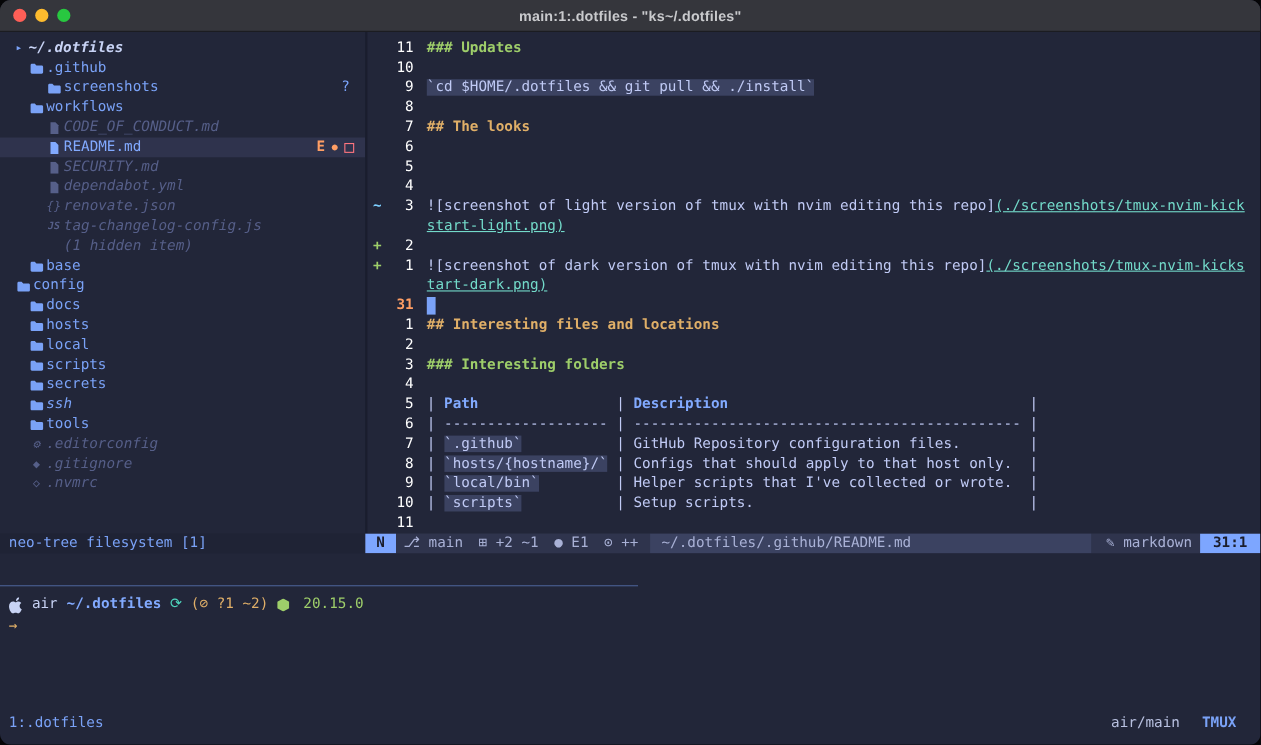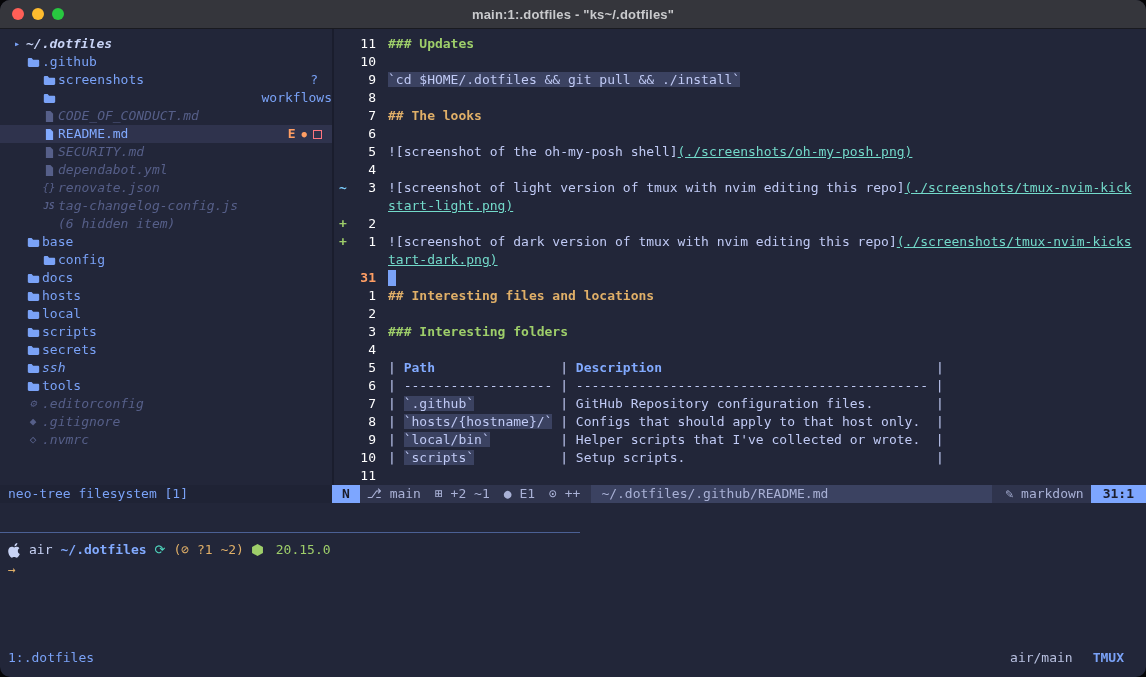--- a/index.html
+++ b/index.html
@@ -96,42 +96,42 @@
   <div class="term">
     <div class="panes">
       <div class="neotree" id="nt-rows">
           <div class="nt-row root" style="padding-left: 8px;"><span class="nt-ico chevron-ico">▸</span><span class="nt-label">~/.dotfiles</span></div>
           <div class="nt-row folder" style="padding-left: 24px;"><span class="nt-ico folder-ico"><svg width="13" height="11" viewBox="0 0 16 13">
                 <path d="M1 2.5C1 1.7 1.7 1 2.5 1h3.2l1.8 2h6c.8 0 1.5.7 1.5 1.5v6c0 .8-.7 1.5-1.5 1.5h-11C1.7 12 1 11.3 1 10.5v-8z" fill="currentColor"></path>
               </svg></span><span class="nt-label">.github</span></div>
           <div class="nt-row folder" style="padding-left: 40px;"><span class="nt-ico folder-ico"><svg width="13" height="11" viewBox="0 0 16 13">
                 <path d="M1 2.5C1 1.7 1.7 1 2.5 1h3.2l1.8 2h6c.8 0 1.5.7 1.5 1.5v6c0 .8-.7 1.5-1.5 1.5h-11C1.7 12 1 11.3 1 10.5v-8z" fill="currentColor"></path>
               </svg></span><span class="nt-label">screenshots</span><span class="nt-badge">?</span></div>
-          <div class="nt-row folder" style="padding-left: 40px; justify-content: space-between;"><span class="nt-ico folder-ico"><svg width="13" height="11" viewBox="0 0 16 13">
+          <div class="nt-row folder" style="padding-left: 24px;"><span class="nt-ico folder-ico"><svg width="13" height="11" viewBox="0 0 16 13">
                 <path d="M1 2.5C1 1.7 1.7 1 2.5 1h3.2l1.8 2h6c.8 0 1.5.7 1.5 1.5v6c0 .8-.7 1.5-1.5 1.5h-11C1.7 12 1 11.3 1 10.5v-8z" fill="currentColor"></path>
               </svg></span><span class="nt-label">workflows</span></div>
           <div class="nt-row dim" style="padding-left: 40px;"><span class="nt-ico markdown-ico"><svg width="9" height="11" viewBox="0 0 10 12">
                 <path d="M1 0h5l3 3v9H1z" fill="currentColor"></path>
               </svg></span><span class="nt-label">CODE_OF_CONDUCT.md</span></div>
           <div class="nt-row selected" style="padding-left: 40px;"><span class="nt-ico markdown-ico"><svg width="9" height="11" viewBox="0 0 10 12">
                 <path d="M1 0h5l3 3v9H1z" fill="currentColor"></path>
               </svg></span><span class="nt-label">README.md</span><span class="nt-badges"><span class="b-e">E</span><span class="b-dot">●</span><span class="b-sq"></span></span></div>
           <div class="nt-row dim" style="padding-left: 40px;"><span class="nt-ico markdown-ico"><svg width="9" height="11" viewBox="0 0 10 12">
                 <path d="M1 0h5l3 3v9H1z" fill="currentColor"></path>
               </svg></span><span class="nt-label">SECURITY.md</span></div>
           <div class="nt-row dim" style="padding-left: 40px;"><span class="nt-ico yaml-ico"><svg width="9" height="11" viewBox="0 0 10 12">
                 <path d="M1 0h5l3 3v9H1z" fill="currentColor"></path>
               </svg></span><span class="nt-label">dependabot.yml</span></div>
           <div class="nt-row dim" style="padding-left: 40px;"><span class="nt-ico json-ico">{}</span><span class="nt-label">renovate.json</span></div>
           <div class="nt-row dim" style="padding-left: 40px;"><span class="nt-ico js-ico">JS</span><span class="nt-label">tag-changelog-config.js</span></div>
-          <div class="nt-row hidden-note" style="padding-left: 40px;"><span class="nt-ico none-ico"></span><span class="nt-label">(6 hidden item)</span></div>
+          <div class="nt-row hidden-note" style="padding-left: 40px;"><span class="nt-ico none-ico"></span><span class="nt-label">(1 hidden item)</span></div>
           <div class="nt-row folder" style="padding-left: 24px;"><span class="nt-ico folder-ico"><svg width="13" height="11" viewBox="0 0 16 13">
                 <path d="M1 2.5C1 1.7 1.7 1 2.5 1h3.2l1.8 2h6c.8 0 1.5.7 1.5 1.5v6c0 .8-.7 1.5-1.5 1.5h-11C1.7 12 1 11.3 1 10.5v-8z" fill="currentColor"></path>
               </svg></span><span class="nt-label">base</span></div>
-          <div class="nt-row folder" style="padding-left: 40px;"><span class="nt-ico folder-ico"><svg width="13" height="11" viewBox="0 0 16 13">
+          <div class="nt-row folder" style="padding-left: 12px;"><span class="nt-ico folder-ico"><svg width="13" height="11" viewBox="0 0 16 13">
                 <path d="M1 2.5C1 1.7 1.7 1 2.5 1h3.2l1.8 2h6c.8 0 1.5.7 1.5 1.5v6c0 .8-.7 1.5-1.5 1.5h-11C1.7 12 1 11.3 1 10.5v-8z" fill="currentColor"></path>
               </svg></span><span class="nt-label">config</span></div>
           <div class="nt-row folder" style="padding-left: 24px;"><span class="nt-ico folder-ico"><svg width="13" height="11" viewBox="0 0 16 13">
                 <path d="M1 2.5C1 1.7 1.7 1 2.5 1h3.2l1.8 2h6c.8 0 1.5.7 1.5 1.5v6c0 .8-.7 1.5-1.5 1.5h-11C1.7 12 1 11.3 1 10.5v-8z" fill="currentColor"></path>
               </svg></span><span class="nt-label">docs</span></div>
           <div class="nt-row folder" style="padding-left: 24px;"><span class="nt-ico folder-ico"><svg width="13" height="11" viewBox="0 0 16 13">
                 <path d="M1 2.5C1 1.7 1.7 1 2.5 1h3.2l1.8 2h6c.8 0 1.5.7 1.5 1.5v6c0 .8-.7 1.5-1.5 1.5h-11C1.7 12 1 11.3 1 10.5v-8z" fill="currentColor"></path>
               </svg></span><span class="nt-label">hosts</span></div>
           <div class="nt-row folder" style="padding-left: 24px;"><span class="nt-ico folder-ico"><svg width="13" height="11" viewBox="0 0 16 13">
                 <path d="M1 2.5C1 1.7 1.7 1 2.5 1h3.2l1.8 2h6c.8 0 1.5.7 1.5 1.5v6c0 .8-.7 1.5-1.5 1.5h-11C1.7 12 1 11.3 1 10.5v-8z" fill="currentColor"></path>
@@ -154,21 +154,21 @@
           <div class="nt-row dim" style="padding-left: 24px; margin-top: 35px;"><span class="nt-ico py-ico">Py</span><span class="nt-label">.python-version</span></div>
           <div class="nt-row file" style="padding-left: 24px;"><span class="nt-ico shell-ico">$</span><span class="nt-label">add-submodules.sh</span></div>
         </div>
       <div class="editor" id="ed-rows">
           <div class="ed-row"><span class="ed-sign change"></span><span class="ed-num">11</span><span class="ed-text"><span class="s-h3">### Updates</span></span></div>
           <div class="ed-row"><span class="ed-sign change"></span><span class="ed-num">10</span><span class="ed-text"></span></div>
           <div class="ed-row"><span class="ed-sign change"></span><span class="ed-num">9</span><span class="ed-text"><span class="s-code">`cd $HOME/.dotfiles &amp;&amp; git pull &amp;&amp; ./install`</span></span></div>
           <div class="ed-row"><span class="ed-sign change"></span><span class="ed-num">8</span><span class="ed-text"></span></div>
           <div class="ed-row"><span class="ed-sign change"></span><span class="ed-num">7</span><span class="ed-text"><span class="s-h2">## The looks</span></span></div>
           <div class="ed-row"><span class="ed-sign change"></span><span class="ed-num">6</span><span class="ed-text"></span></div>
-          <div class="ed-row"><span class="ed-sign change"></span><span class="ed-num">5</span><span class="ed-text"><span class="s-fg">![screenshot of the oh-my-posh shell]</span><span class="s-link">(./screenshots/oh-my-posh.png)</span></span></div>
+          <div class="ed-row"><span class="ed-sign change"></span><span class="ed-num">5</span></div>
           <div class="ed-row"><span class="ed-sign change"></span><span class="ed-num">4</span><span class="ed-text"></span></div>
           <div class="ed-row"><span class="ed-sign change">~</span><span class="ed-num">3</span><span class="ed-text"><span class="s-fg">![screenshot of light version of tmux with nvim editing this repo]</span><span class="s-link">(./screenshots/tmux-nvim-kick</span></span></div>
           <div class="ed-row"><span class="ed-sign change"></span><span class="ed-num"></span><span class="ed-text"><span class="s-link">start-light.png)</span></span></div>
           <div class="ed-row"><span class="ed-sign add">+</span><span class="ed-num">2</span><span class="ed-text"></span></div>
           <div class="ed-row"><span class="ed-sign add">+</span><span class="ed-num">1</span><span class="ed-text"><span class="s-fg">![screenshot of dark version of tmux with nvim editing this repo]</span><span class="s-link">(./screenshots/tmux-nvim-kicks</span></span></div>
           <div class="ed-row"><span class="ed-sign change"></span><span class="ed-num"></span><span class="ed-text"><span class="s-link">tart-dark.png)</span></span></div>
           <div class="ed-row current"><span class="ed-sign change"></span><span class="ed-num">31</span><span class="ed-text"><span class="ed-cursor"></span></span></div>
           <div class="ed-row"><span class="ed-sign change"></span><span class="ed-num">1</span><span class="ed-text"><span class="s-h2">## Interesting files and locations</span></span></div>
           <div class="ed-row"><span class="ed-sign change"></span><span class="ed-num">2</span><span class="ed-text"></span></div>
           <div class="ed-row"><span class="ed-sign change"></span><span class="ed-num">3</span><span class="ed-text"><span class="s-h3">### Interesting folders</span></span></div>

